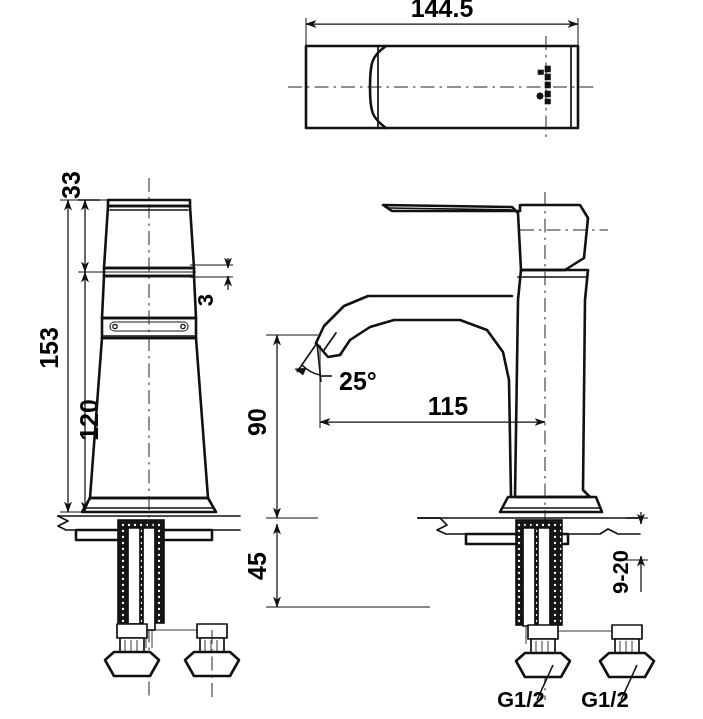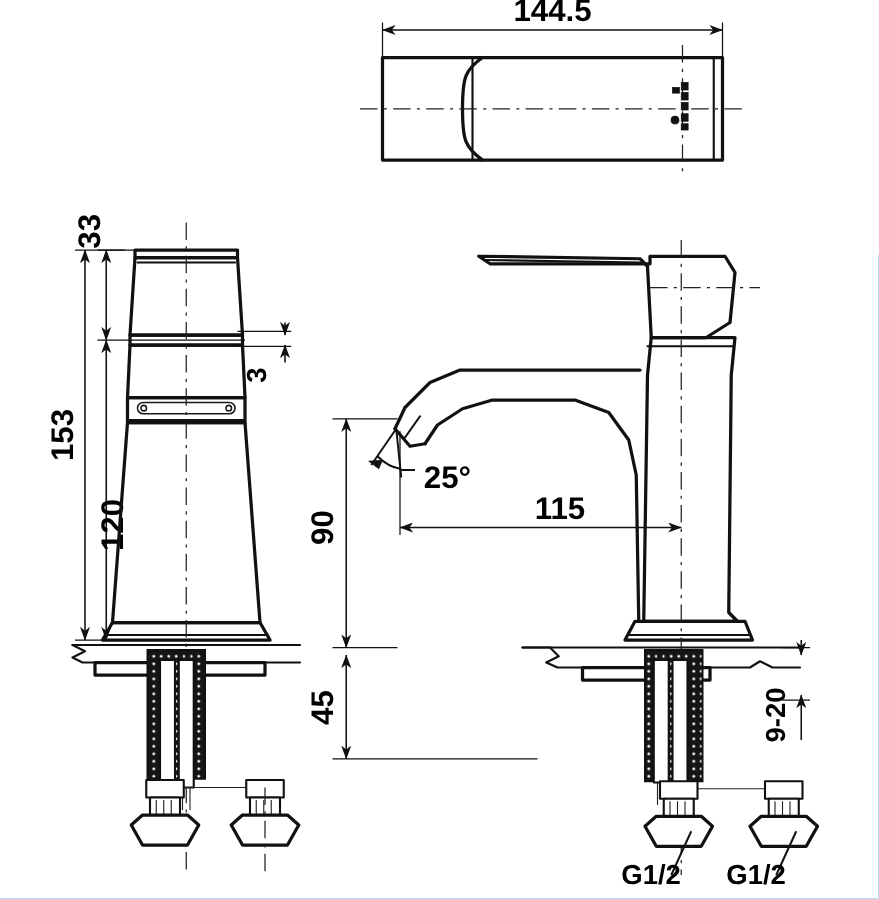--- a/index.html
+++ b/index.html
@@ -10,21 +10,21 @@
   body {
     width: 703px;
     height: 719px;
     overflow: hidden;
     font-family: "Liberation Sans", sans-serif;
   }
   #drawing-root {
     position: relative;
     width: 703px;
     height: 719px;
-    background: #0ea5e9;
+    background: #fef9c3;
   }
   svg.sheet {
     display: block;
     width: 703px;
     height: 719px;
   }
   
   .outline      { fill: none; stroke: #111111; stroke-width: 2.6; stroke-linejoin: round; stroke-linecap: round; }
   .outline-thin { fill: none; stroke: #111111; stroke-width: 1.7; stroke-linejoin: round; stroke-linecap: round; }
   .detail       { fill: none; stroke: #1a1a1a; stroke-width: 1.2; stroke-linejoin: round; stroke-linecap: round; }

